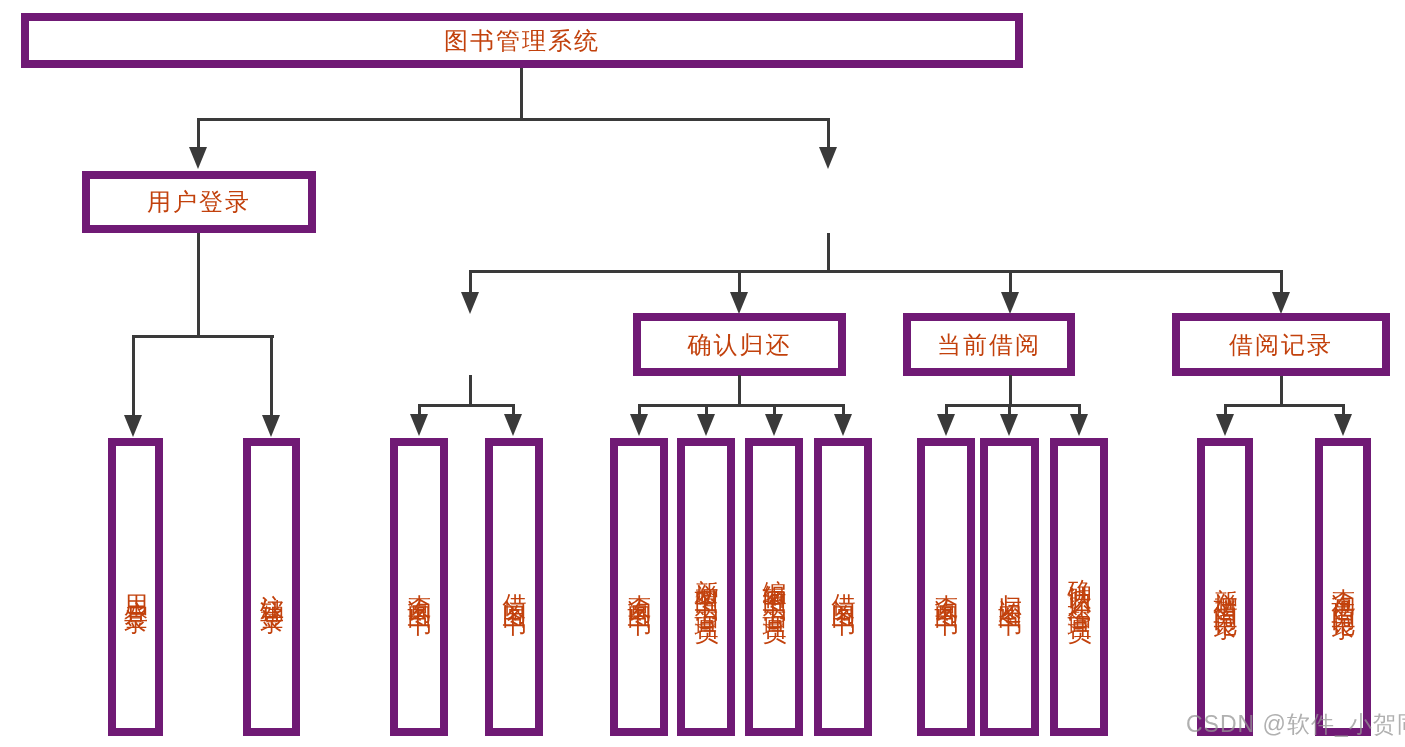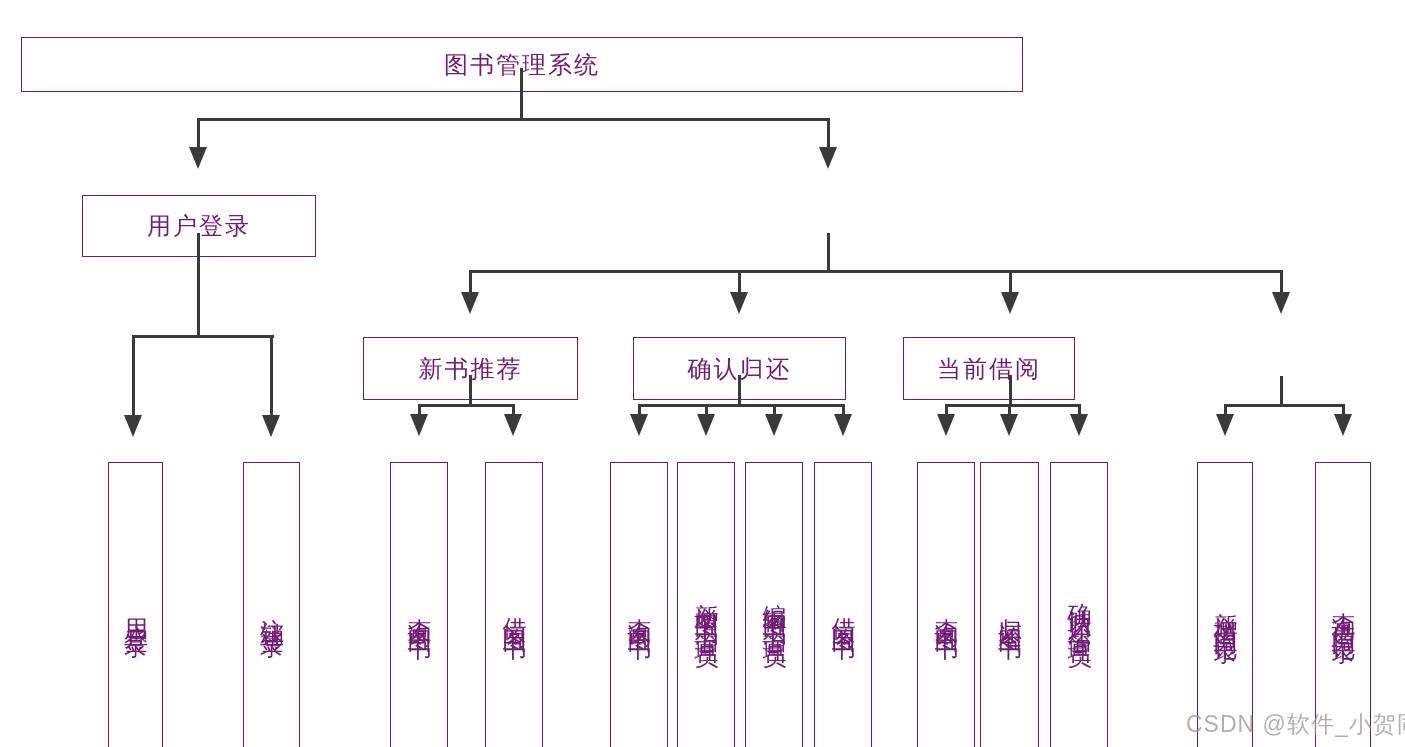--- a/index.html
+++ b/index.html
@@ -4,23 +4,23 @@
 <style>
   html,body{margin:0;padding:0;background:#ffffff;}
   body{
     width:1405px;height:747px;position:relative;overflow:hidden;
     font-family:"Liberation Sans","DejaVu Sans",sans-serif;
     color:#333333;
   }
   #canvas{position:absolute;left:0;top:0;width:1405px;height:747px;background:#ffffff;}
   .box{
     position:absolute;box-sizing:border-box;
-    border:1px solid #701a75;background:#ffffff;
+    border:8px solid #701a75;background:#ffffff;
     display:flex;align-items:center;justify-content:center;
-    font-size:24px;letter-spacing:2px;color:#701a75;margin-top:24px;
+    font-size:24px;letter-spacing:2px;color:#c2410c;
   }
   .box.v span{
     writing-mode:vertical-rl;text-orientation:mixed;
     letter-spacing:6px;font-size:24px;line-height:1.2;
   }
   .ln{position:absolute;display:block;background:#3a3a3a;}
   .ah{
     position:absolute;display:block;width:0;height:0;background:transparent;
     border-left:9px solid transparent;border-right:9px solid transparent;
     border-top:22px solid #3a3a3a;
@@ -58,23 +58,23 @@
   <i class="ln" style="left:469px;top:270px;width:813px;height:3px"></i>
   <i class="ln" style="left:469px;top:270px;width:3px;height:24px"></i>
   <i class="ah" style="left:461px;top:292px"></i>
   <i class="ln" style="left:738px;top:270px;width:3px;height:24px"></i>
   <i class="ah" style="left:730px;top:292px"></i>
   <i class="ln" style="left:1009px;top:270px;width:3px;height:24px"></i>
   <i class="ah" style="left:1001px;top:292px"></i>
   <i class="ln" style="left:1280px;top:270px;width:3px;height:24px"></i>
   <i class="ah" style="left:1272px;top:292px"></i>
 
-  <div class="box" style="left:363px;top:313px;width:215px;height:63px">新书推荐</div>
   <div class="box" style="left:633px;top:313px;width:213px;height:63px">确认归还</div>
   <div class="box" style="left:903px;top:313px;width:172px;height:63px">当前借阅</div>
+  <div class="box" style="left:1172px;top:313px;width:218px;height:63px">借阅记录</div>
 
   <i class="ln" style="left:469px;top:375px;width:3px;height:32px"></i>
   <i class="ln" style="left:418px;top:404px;width:97px;height:3px"></i>
   <i class="ln" style="left:418px;top:404px;width:3px;height:13px"></i>
   <i class="ah" style="left:410px;top:414px"></i>
   <i class="ln" style="left:512px;top:404px;width:3px;height:13px"></i>
   <i class="ah" style="left:504px;top:414px"></i>
 
   <i class="ln" style="left:738px;top:375px;width:3px;height:32px"></i>
   <i class="ln" style="left:638px;top:404px;width:206px;height:3px"></i>

